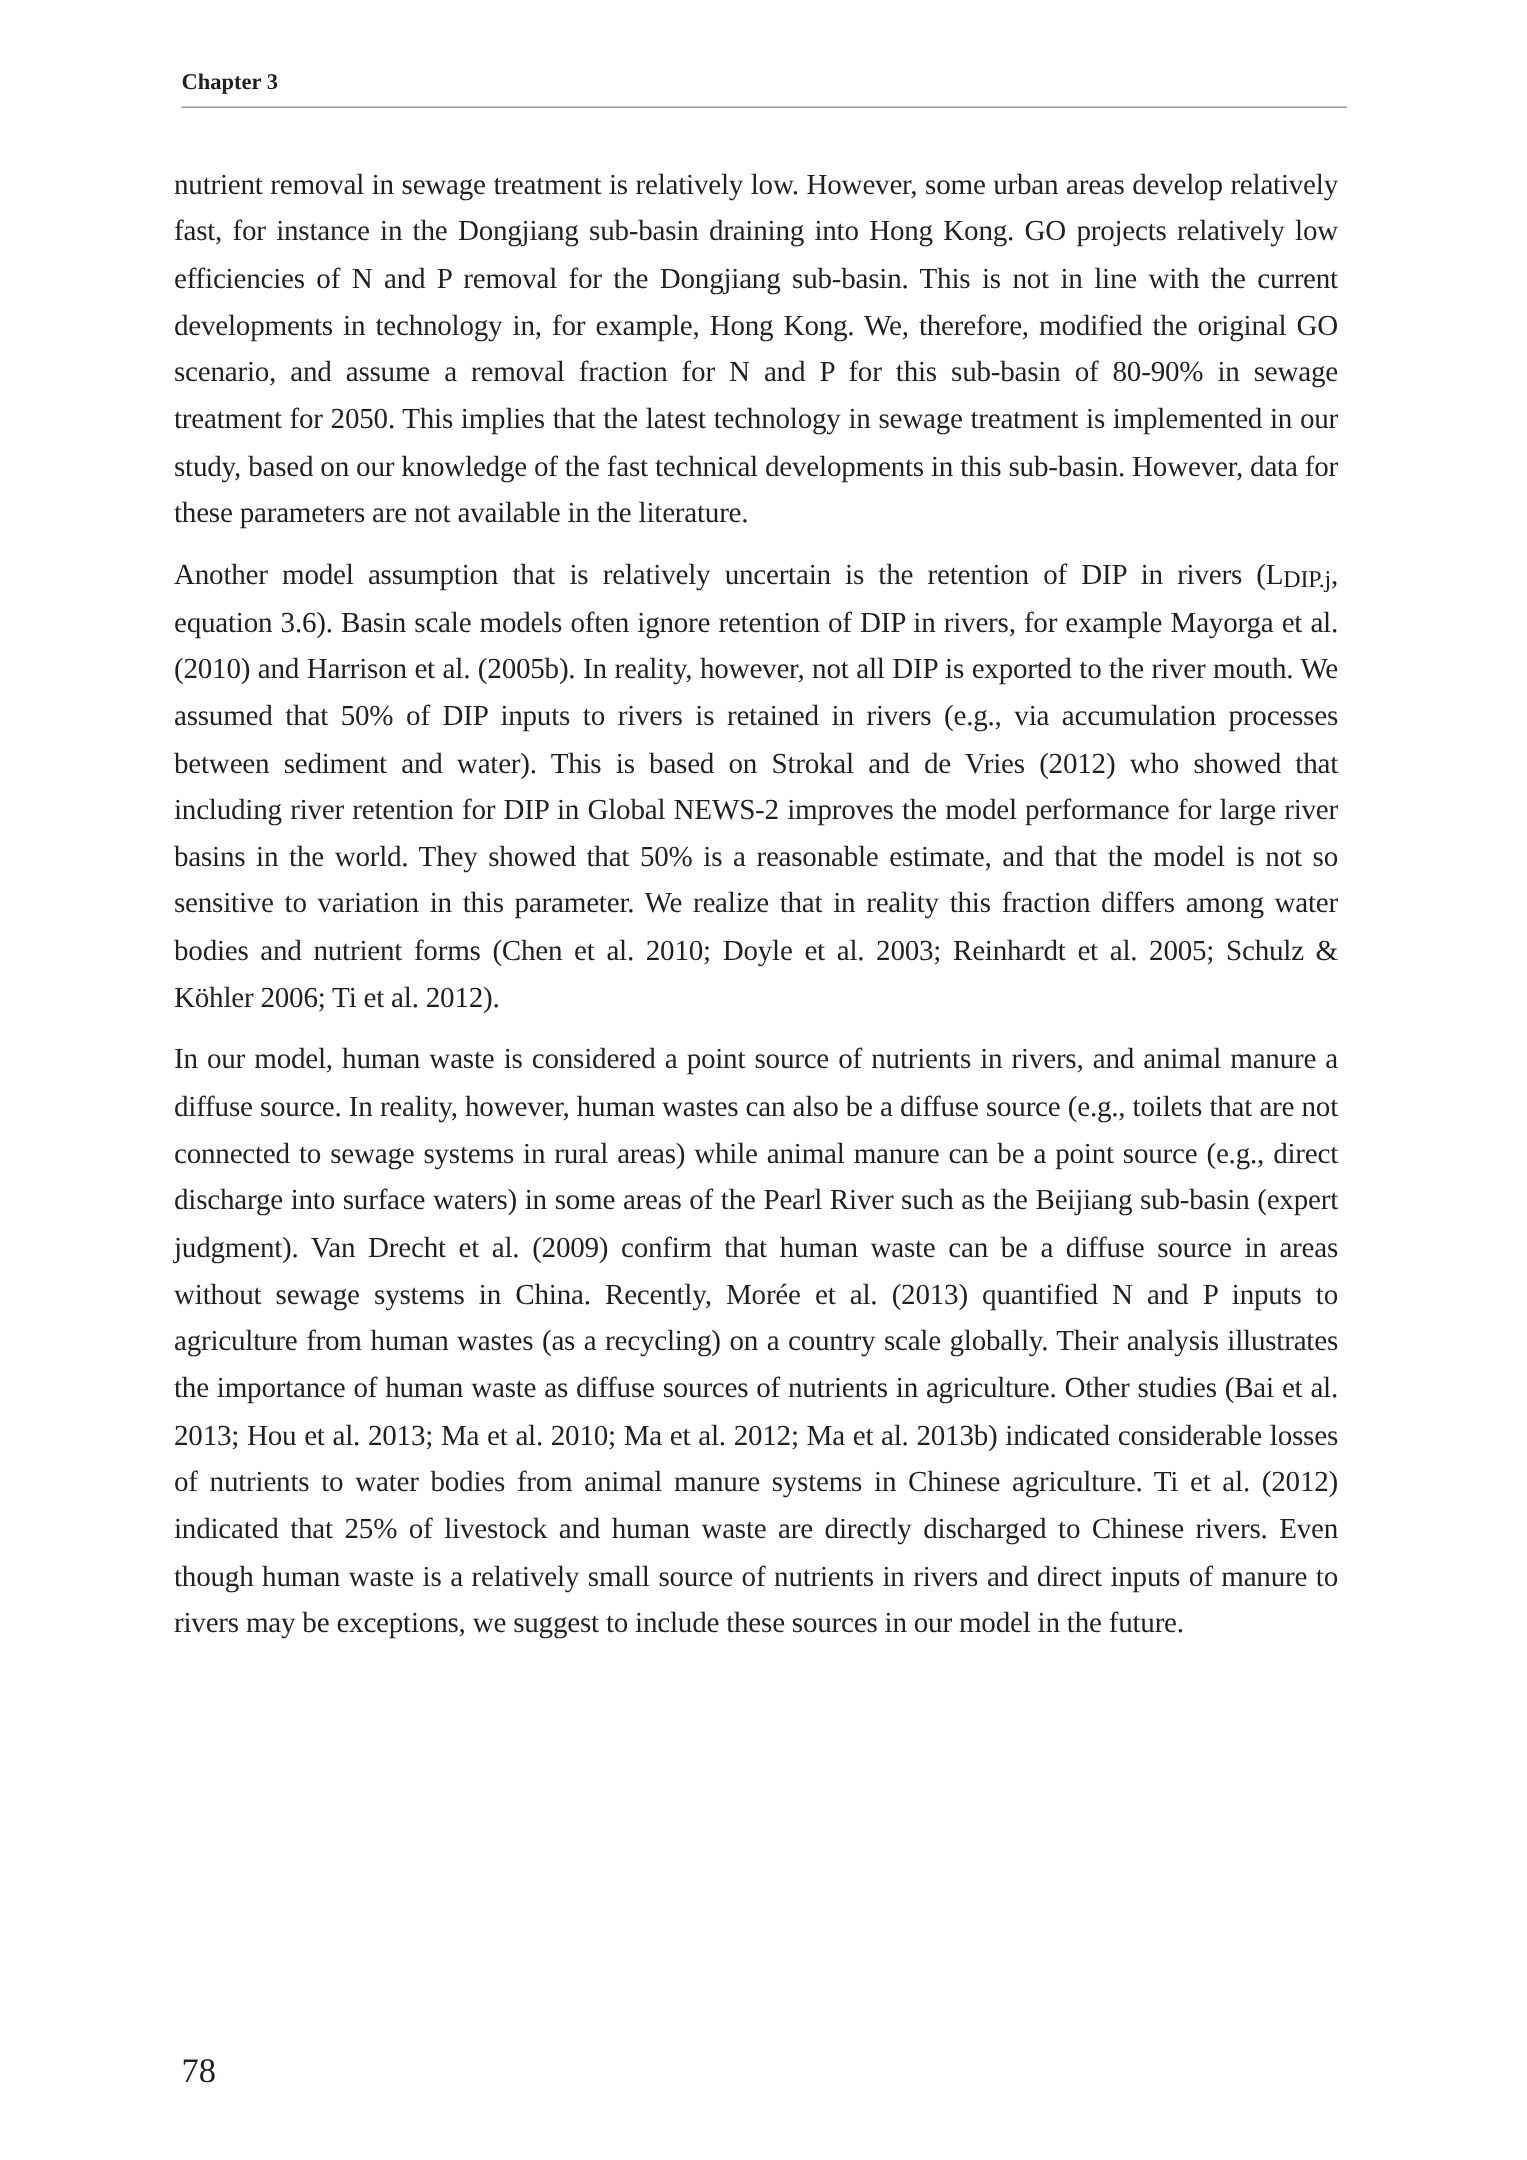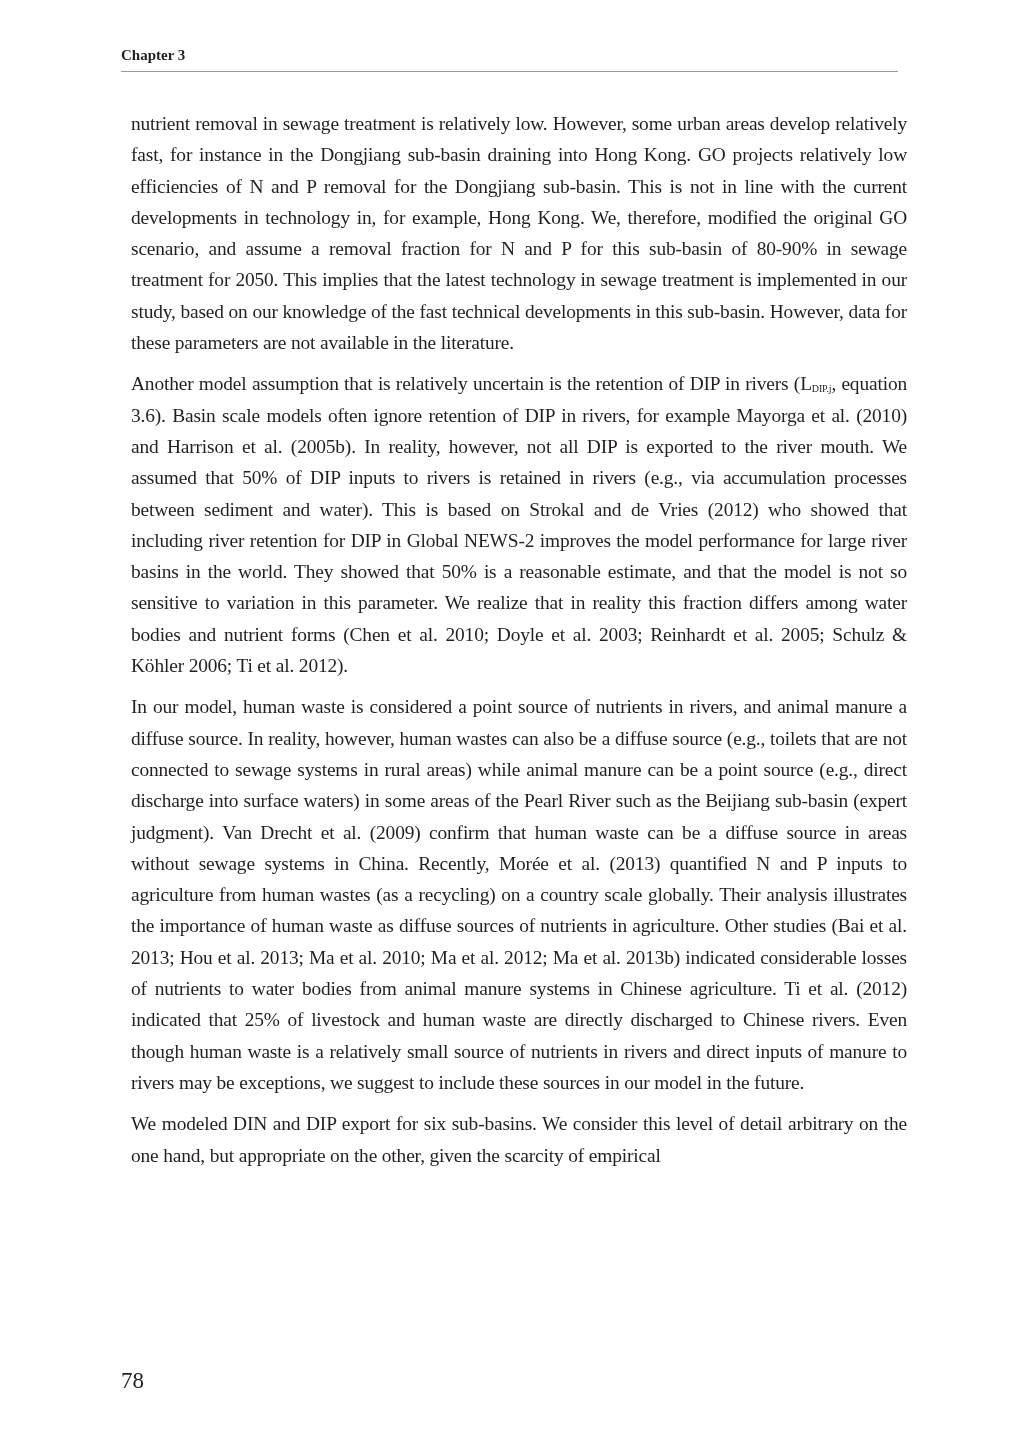--- a/index.html
+++ b/index.html
@@ -12,31 +12,31 @@
   .running-header {
     position: absolute; left: 121px; top: 47px; width: 777px;
     font-family: "Liberation Serif", serif;
     font-weight: bold; font-size: 15px; color: #231f20;
   }
   .header-rule {
     position: absolute; left: 121px; top: 71px; width: 777px; height: 0;
     border-top: 1px solid #9a9a9a;
   }
   .body-text {
-    position: absolute; left: 131px; top: 108px; width: 776px;
+    position: absolute; left: 116px; top: 108px; width: 776px;
   }
   .para {
     margin: 0 0 10px 0;
     font-family: "Liberation Serif", serif;
     font-size: 19.4px; line-height: 31.3px;
     text-align: justify; text-align-last: left;
     letter-spacing: -0.15px;
     hyphens: none;
   }
-  .para .sub { font-size: 10px; vertical-align: -2px; line-height: 0; }
+  .para .sub { font-size: 16px; vertical-align: -2px; line-height: 0; }
   .para .ital { }
   .page-number {
     position: absolute; left: 121px; top: 1368px;
     font-family: "Liberation Serif", serif;
     font-size: 23px; color: #231f20;
   }
 </style>
 </head>
 <body>
 
@@ -44,17 +44,16 @@
   <div class="running-header">Chapter 3</div>
   <div class="header-rule"></div>
 
   <div class="body-text">
     <p class="para">nutrient removal in sewage treatment is relatively low. However, some urban areas develop relatively fast, for instance in the Dongjiang sub-basin draining into Hong Kong. GO projects relatively low efficiencies of N and P removal for the Dongjiang sub-basin. This is not in line with the current developments in technology in, for example, Hong Kong. We, therefore, modified the original GO scenario, and assume a removal fraction for N and P for this sub-basin of 80-90% in sewage treatment for 2050. This implies that the latest technology in sewage treatment is implemented in our study, based on our knowledge of the fast technical developments in this sub-basin. However, data for these parameters are not available in the literature.</p>
 
     <p class="para"><span>Another model assumption that is relatively uncertain is the retention of DIP in rivers (L</span><span class="sub">DIP.j</span><span>, equation 3.6). Basin scale models often ignore retention of DIP in rivers, for example Mayorga et al. (2010) and Harrison et al. (2005b). In reality, however, not all DIP is exported to the river mouth. We assumed that 50% of DIP inputs to rivers is retained in rivers (e.g., via accumulation processes between sediment and water). This is based on Strokal and de Vries (2012) who showed that including river retention for DIP in Global </span><span class="ital">NEWS</span><span>-2 improves the model performance for large river basins in the world. They showed that 50% is a reasonable estimate, and that the model is not so sensitive to variation in this parameter. We realize that in reality this fraction differs among water bodies and nutrient forms (Chen et al. 2010; Doyle et al. 2003; Reinhardt et al. 2005; Schulz &amp; Köhler 2006; Ti et al. 2012).</span></p>
 
     <p class="para">In our model, human waste is considered a point source of nutrients in rivers, and animal manure a diffuse source. In reality, however, human wastes can also be a diffuse source (e.g., toilets that are not connected to sewage systems in rural areas) while animal manure can be a point source (e.g., direct discharge into surface waters) in some areas of the Pearl River such as the Beijiang sub-basin (expert judgment). Van Drecht et al. (2009) confirm that human waste can be a diffuse source in areas without sewage systems in China. Recently, Morée et al. (2013) quantified N and P inputs to agriculture from human wastes (as a recycling) on a country scale globally. Their analysis illustrates the importance of human waste as diffuse sources of nutrients in agriculture. Other studies (Bai et al. 2013; Hou et al. 2013; Ma et al. 2010; Ma et al. 2012; Ma et al. 2013b) indicated considerable losses of nutrients to water bodies from animal manure systems in Chinese agriculture. Ti et al. (2012) indicated that 25% of livestock and human waste are directly discharged to Chinese rivers. Even though human waste is a relatively small source of nutrients in rivers and direct inputs of manure to rivers may be exceptions, we suggest to include these sources in our model in the future.</p>
 
-    <p class="para">We modeled DIN and DIP export for six sub-basins. We consider this level of detail arbitrary on the one hand, but appropriate on the other, given the scarcity of empirical</p>
   </div>
 
   <div class="page-number">78</div>
 </div>
 
 </body></html>

